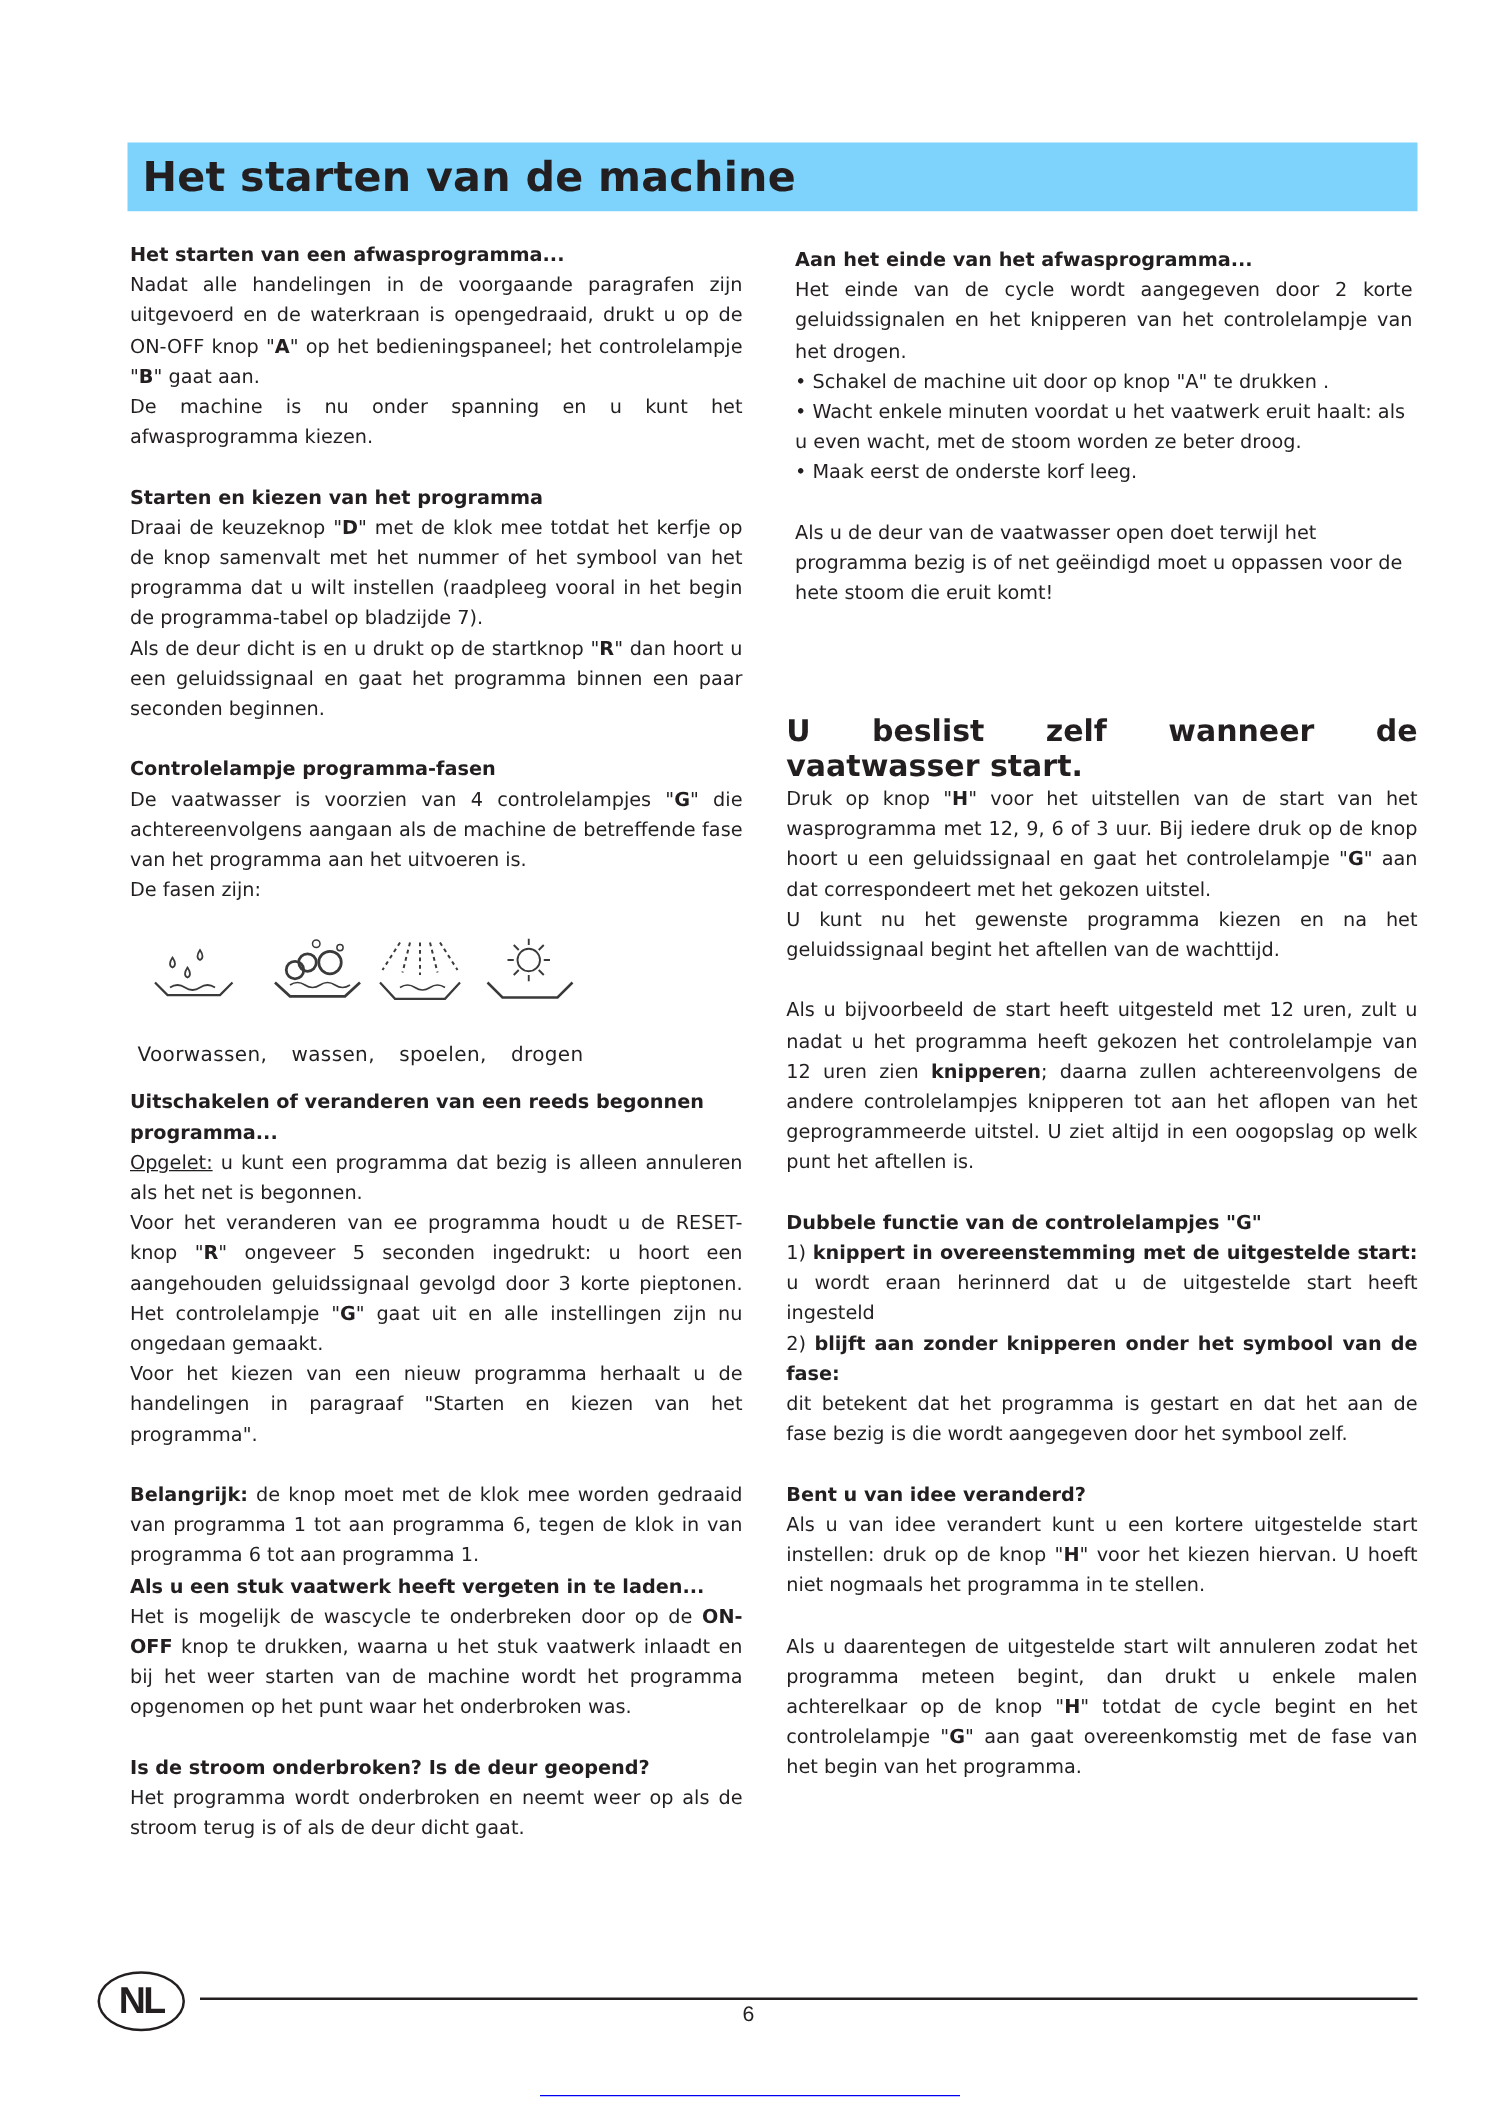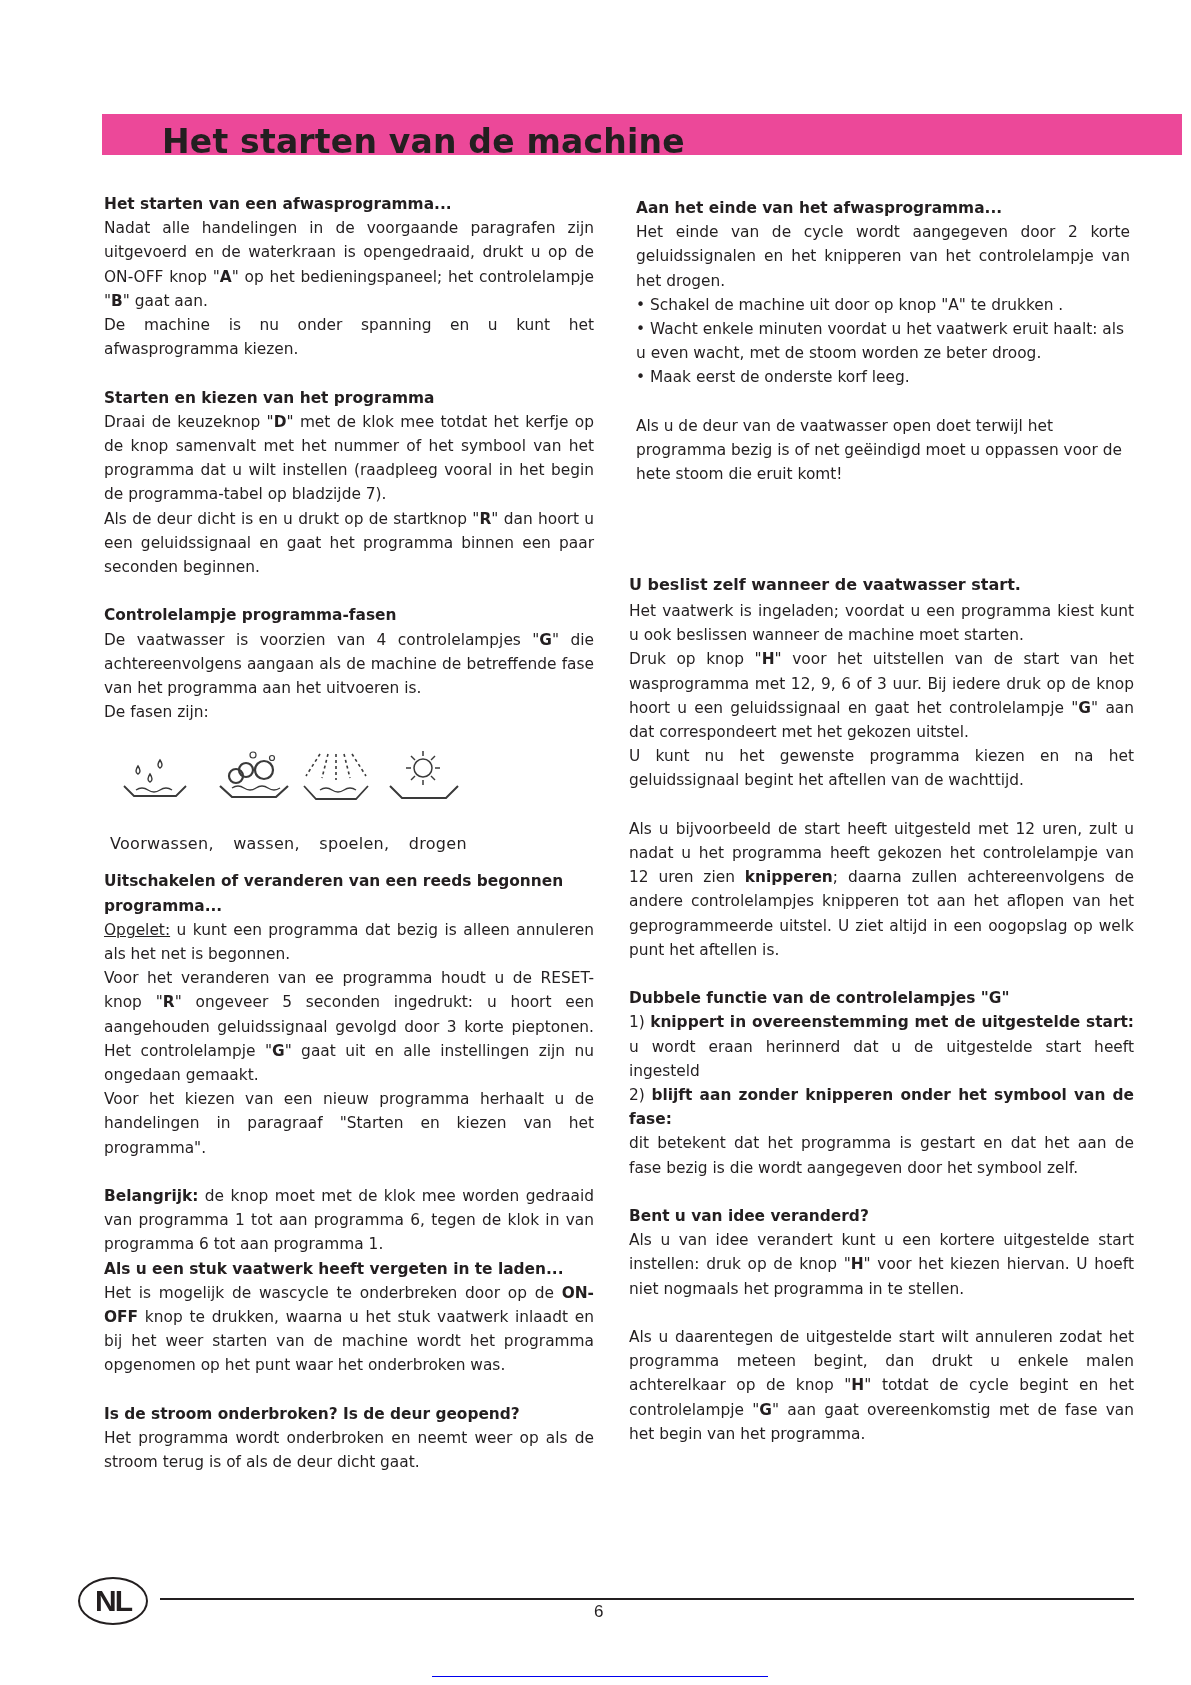--- a/index.html
+++ b/index.html
@@ -1,29 +1,29 @@
 <!DOCTYPE html>
 <html><head>
 <meta charset="utf-8">
 <style>
   html, body { margin:0; padding:0; background:#ffffff; }
   body { width:1191px; height:1685px; position:relative; overflow:hidden;
          font-family:"DejaVu Sans", sans-serif; color:#231f20; }
-  .title-bar { position:absolute; left:102px; top:114px; width:1032px; height:41px;
-               background:#ec4899;padding-left:48px; }
+  .title-bar { position:absolute; left:102px; top:114px; width:1032px; height:55px;
+               background:#7dd3fc; }
   .title-bar h1 { margin:0; padding-left:12px; font-size:33px; line-height:55px;
                   font-weight:bold; color:#231f20; letter-spacing:0.2px; }
   .col { position:absolute; width:490px; font-size:15.4px; line-height:24.2px; }
   .col p { margin:0; text-align:justify; }
   .col .h { font-weight:bold; }
   .col .gap { height:24.2px; }
   .left { left:104px; top:192px; }
   .right-top { left:636px; top:196px; width:494px; }
   .right-bottom { left:629px; top:571px; width:505px; }
-  .big-h { font-size:16px; font-weight:bold; line-height:28px; margin:0 0 2px 0; }
+  .big-h { font-size:24px; font-weight:bold; line-height:28px; margin:0 0 2px 0; }
   b { font-weight:bold; }
   u { text-decoration:underline; }
   .phases { position:absolute; left:120px; top:742px; width:380px; height:66px; }
   .phase-labels { position:absolute; left:110px; top:834px; font-size:16px; letter-spacing:0.3px; }
   .phase-labels span { margin-right:14px; }
   .footer-line { position:absolute; left:160px; top:1598px; width:974px; height:2px; background:#231f20; }
   .nl-badge { position:absolute; left:78px; top:1577px; width:66px; height:44px; border:2px solid #231f20;
               border-radius:50%; display:flex; align-items:center; justify-content:center;
               font-family:Liberation Sans, sans-serif; font-weight:bold; font-size:30px; letter-spacing:-2px; }
   .page-num { position:absolute; left:594px; top:1602px; font-size:17px; font-family:"Liberation Sans", sans-serif; }
@@ -113,21 +113,20 @@
   <p>Het einde van de cycle wordt aangegeven door 2 korte geluidssignalen en het knipperen van het controlelampje van het drogen.</p>
   <p style="text-align:left">• Schakel de machine uit door op knop "A" te drukken .</p>
   <p style="text-align:left">• Wacht enkele minuten voordat u het vaatwerk eruit haalt: als u even wacht, met de stoom worden ze beter droog.</p>
   <p style="text-align:left">• Maak eerst de onderste korf leeg.</p>
   <div class="gap"></div>
   <p style="text-align:left">Als u de deur van de vaatwasser open doet terwijl het programma bezig is of net geëindigd  moet u oppassen voor de hete stoom die eruit komt!</p>
 </div>
 
 <div class="col right-bottom">
   <p class="big-h">U beslist zelf wanneer de vaatwasser start.</p>
-  <p>Het vaatwerk is ingeladen; voordat u een programma kiest kunt u ook beslissen wanneer de machine moet starten.</p>
   <p><span>Druk op knop "</span><b>H</b><span>" voor het uitstellen van de start van het wasprogramma met 12, 9, 6 of 3 uur. Bij iedere druk op de knop hoort u een geluidssignaal en gaat het controlelampje "</span><b>G</b><span>" aan dat correspondeert met het gekozen uitstel.</span></p>
   <p>U kunt nu het gewenste programma kiezen en na het geluidssignaal begint het aftellen van de wachttijd.</p>
   <div class="gap"></div>
   <p><span>Als u bijvoorbeeld de start heeft uitgesteld met 12 uren, zult u nadat u het programma heeft gekozen het controlelampje van 12 uren zien </span><b>knipperen</b><span>; daarna zullen achtereenvolgens de andere controlelampjes knipperen tot aan het aflopen van het geprogrammeerde uitstel. U ziet altijd in een oogopslag op welk punt het aftellen is.</span></p>
   <div class="gap"></div>
   <p class="h">Dubbele functie van de controlelampjes "G"</p>
   <p><span>1) </span><b>knippert in overeenstemming met de uitgestelde start:</b><span> u wordt eraan herinnerd dat u de uitgestelde start heeft ingesteld</span></p>
   <p><span>2) </span><b>blijft aan zonder knipperen onder het symbool van de fase:</b></p>
   <p>dit betekent dat het programma is gestart en dat het aan de fase bezig is die wordt aangegeven door het symbool zelf.</p>
   <div class="gap"></div>

